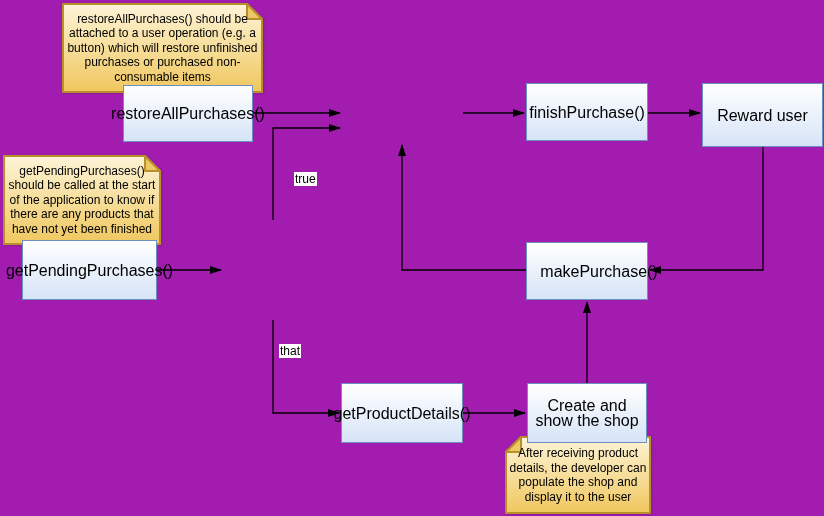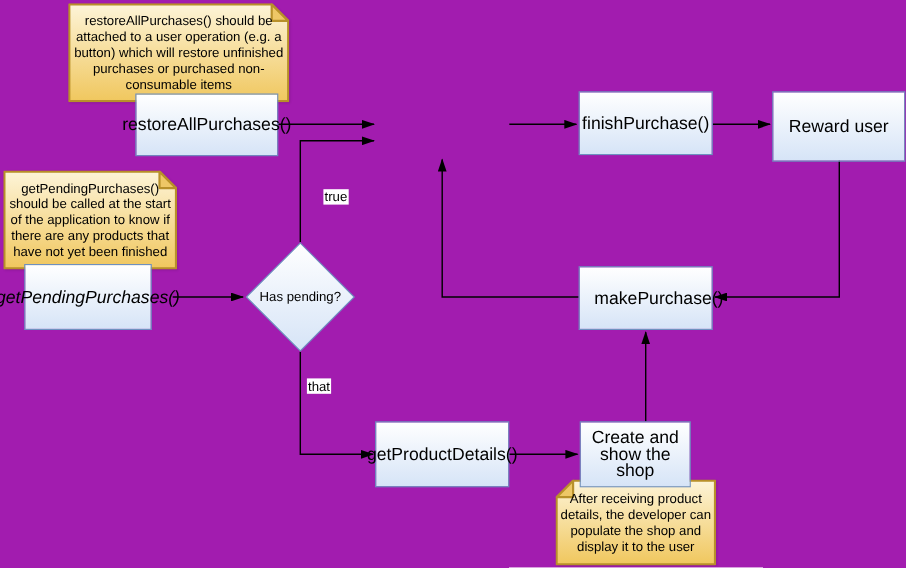--- a/index.html
+++ b/index.html
@@ -139,34 +139,22 @@
   <div class="edge-label" style="left:279px; top:172px;margin-left:15px;">true</div>
   <div class="edge-label" style="left:279px; top:344px;">that</div>
 
   <div class="node" style="left:123px; top:85px; width:130px; height:57px;">restoreAllPurchases()</div>
 
 
   <div class="node" style="left:526px; top:83px; width:122px; height:58px;">finishPurchase()</div>
 
   <div class="node" style="left:702px; top:83px; width:121px; height:64px;">Reward user</div>
 
-  <div class="node" style="left:22px; top:240px; width:116px; height:60px;font-style:italic;">getPendingPurchases()</div>
+  <div class="node" style="left:22px; top:240px; width:135px; height:60px;">getPendingPurchases()</div>
 
   <div class="node" style="left:526px; top:242px; width:122px; height:58px;padding-left:28px;">makePurchase()</div>
 
   <div class="node" style="left:341px; top:383px; width:122px; height:60px;">getProductDetails()</div>
 
-  <div class="node" style="left:527px; top:383px; width:101px; height:60px;">Create and show the shop</div>
+  <div class="node" style="left:527px; top:383px; width:120px; height:60px;">Create and show the shop</div>
 
-  <div class="diamond-wrap" style="left:223px; top:220px; width:100px; height:100px;">
-    <svg width="100" height="100">
-      <defs>
-        <linearGradient id="dg1" x1="0" y1="0" x2="0" y2="1">
-          <stop offset="0" class="node-stop-top"></stop>
-            <stop offset="1" class="node-stop-bottom"></stop>
-        </linearGradient>
-      </defs>
-      <polygon class="diamond-shape" fill="url(#dg1)" points="50,1 99,50 50,99 1,50"></polygon>
-    </svg>
-    <div class="diamond-label">Has pending?</div>
-  </div>
 
 </div>
 
 </body></html>

